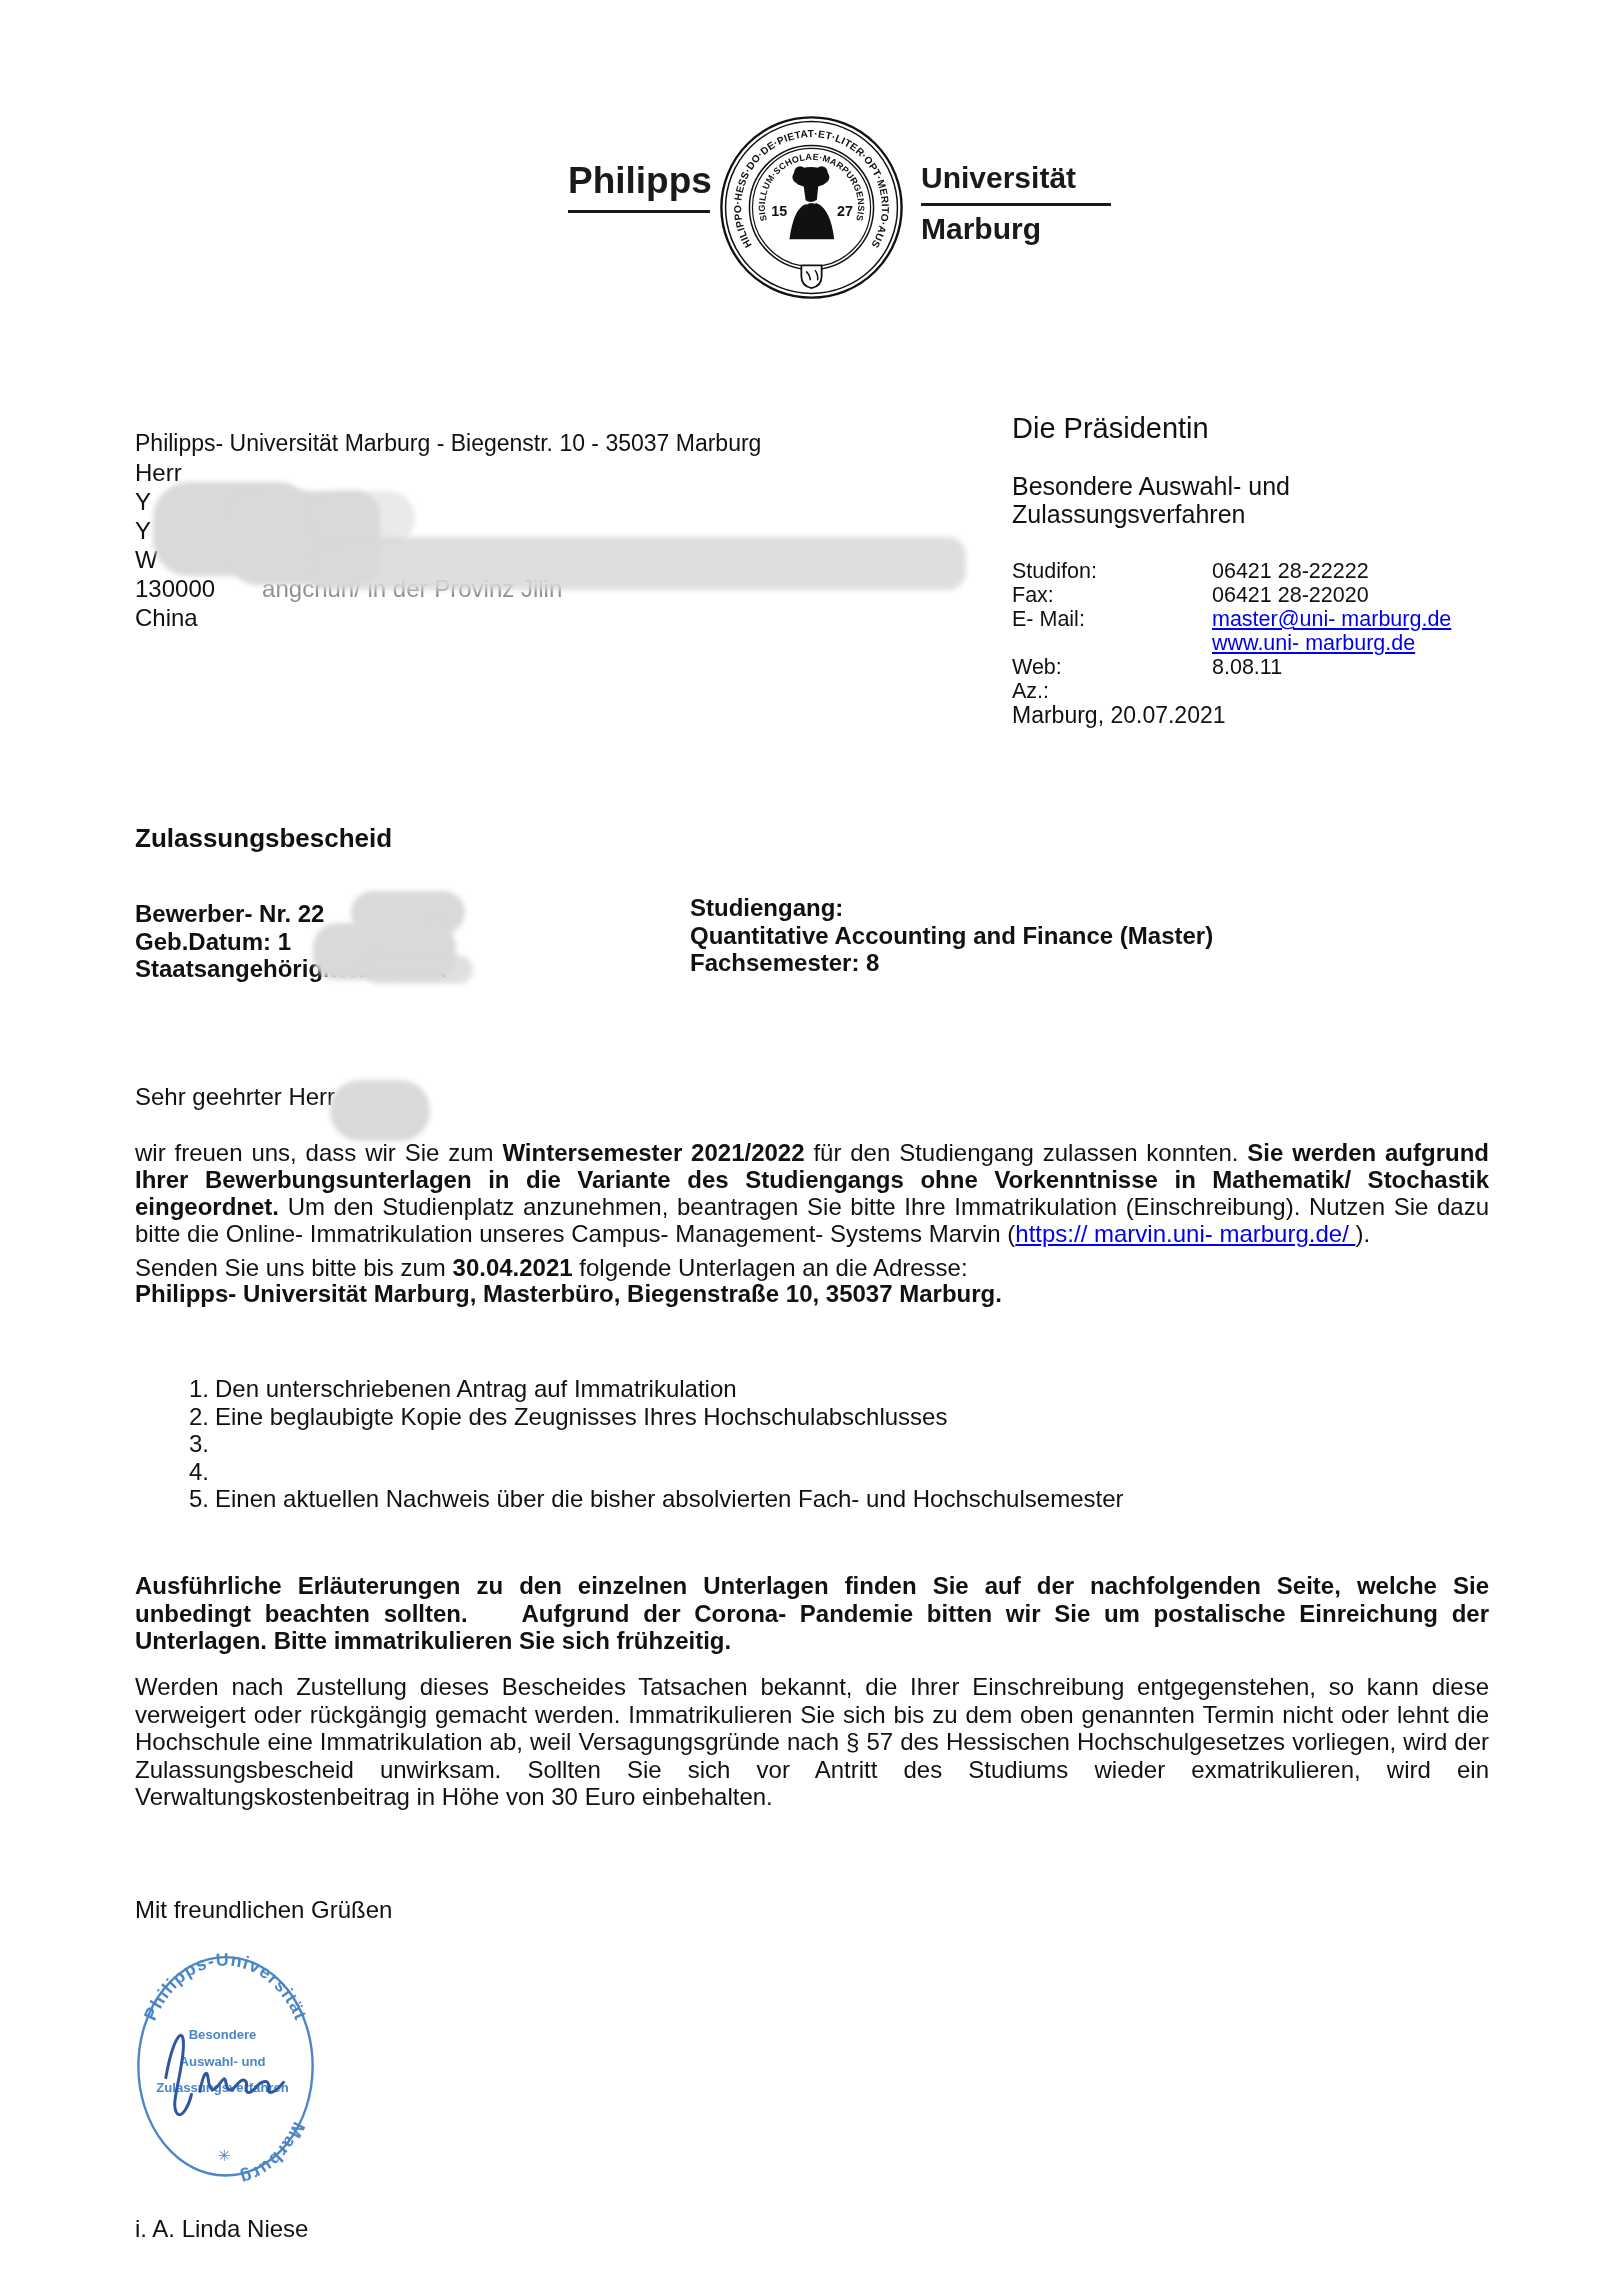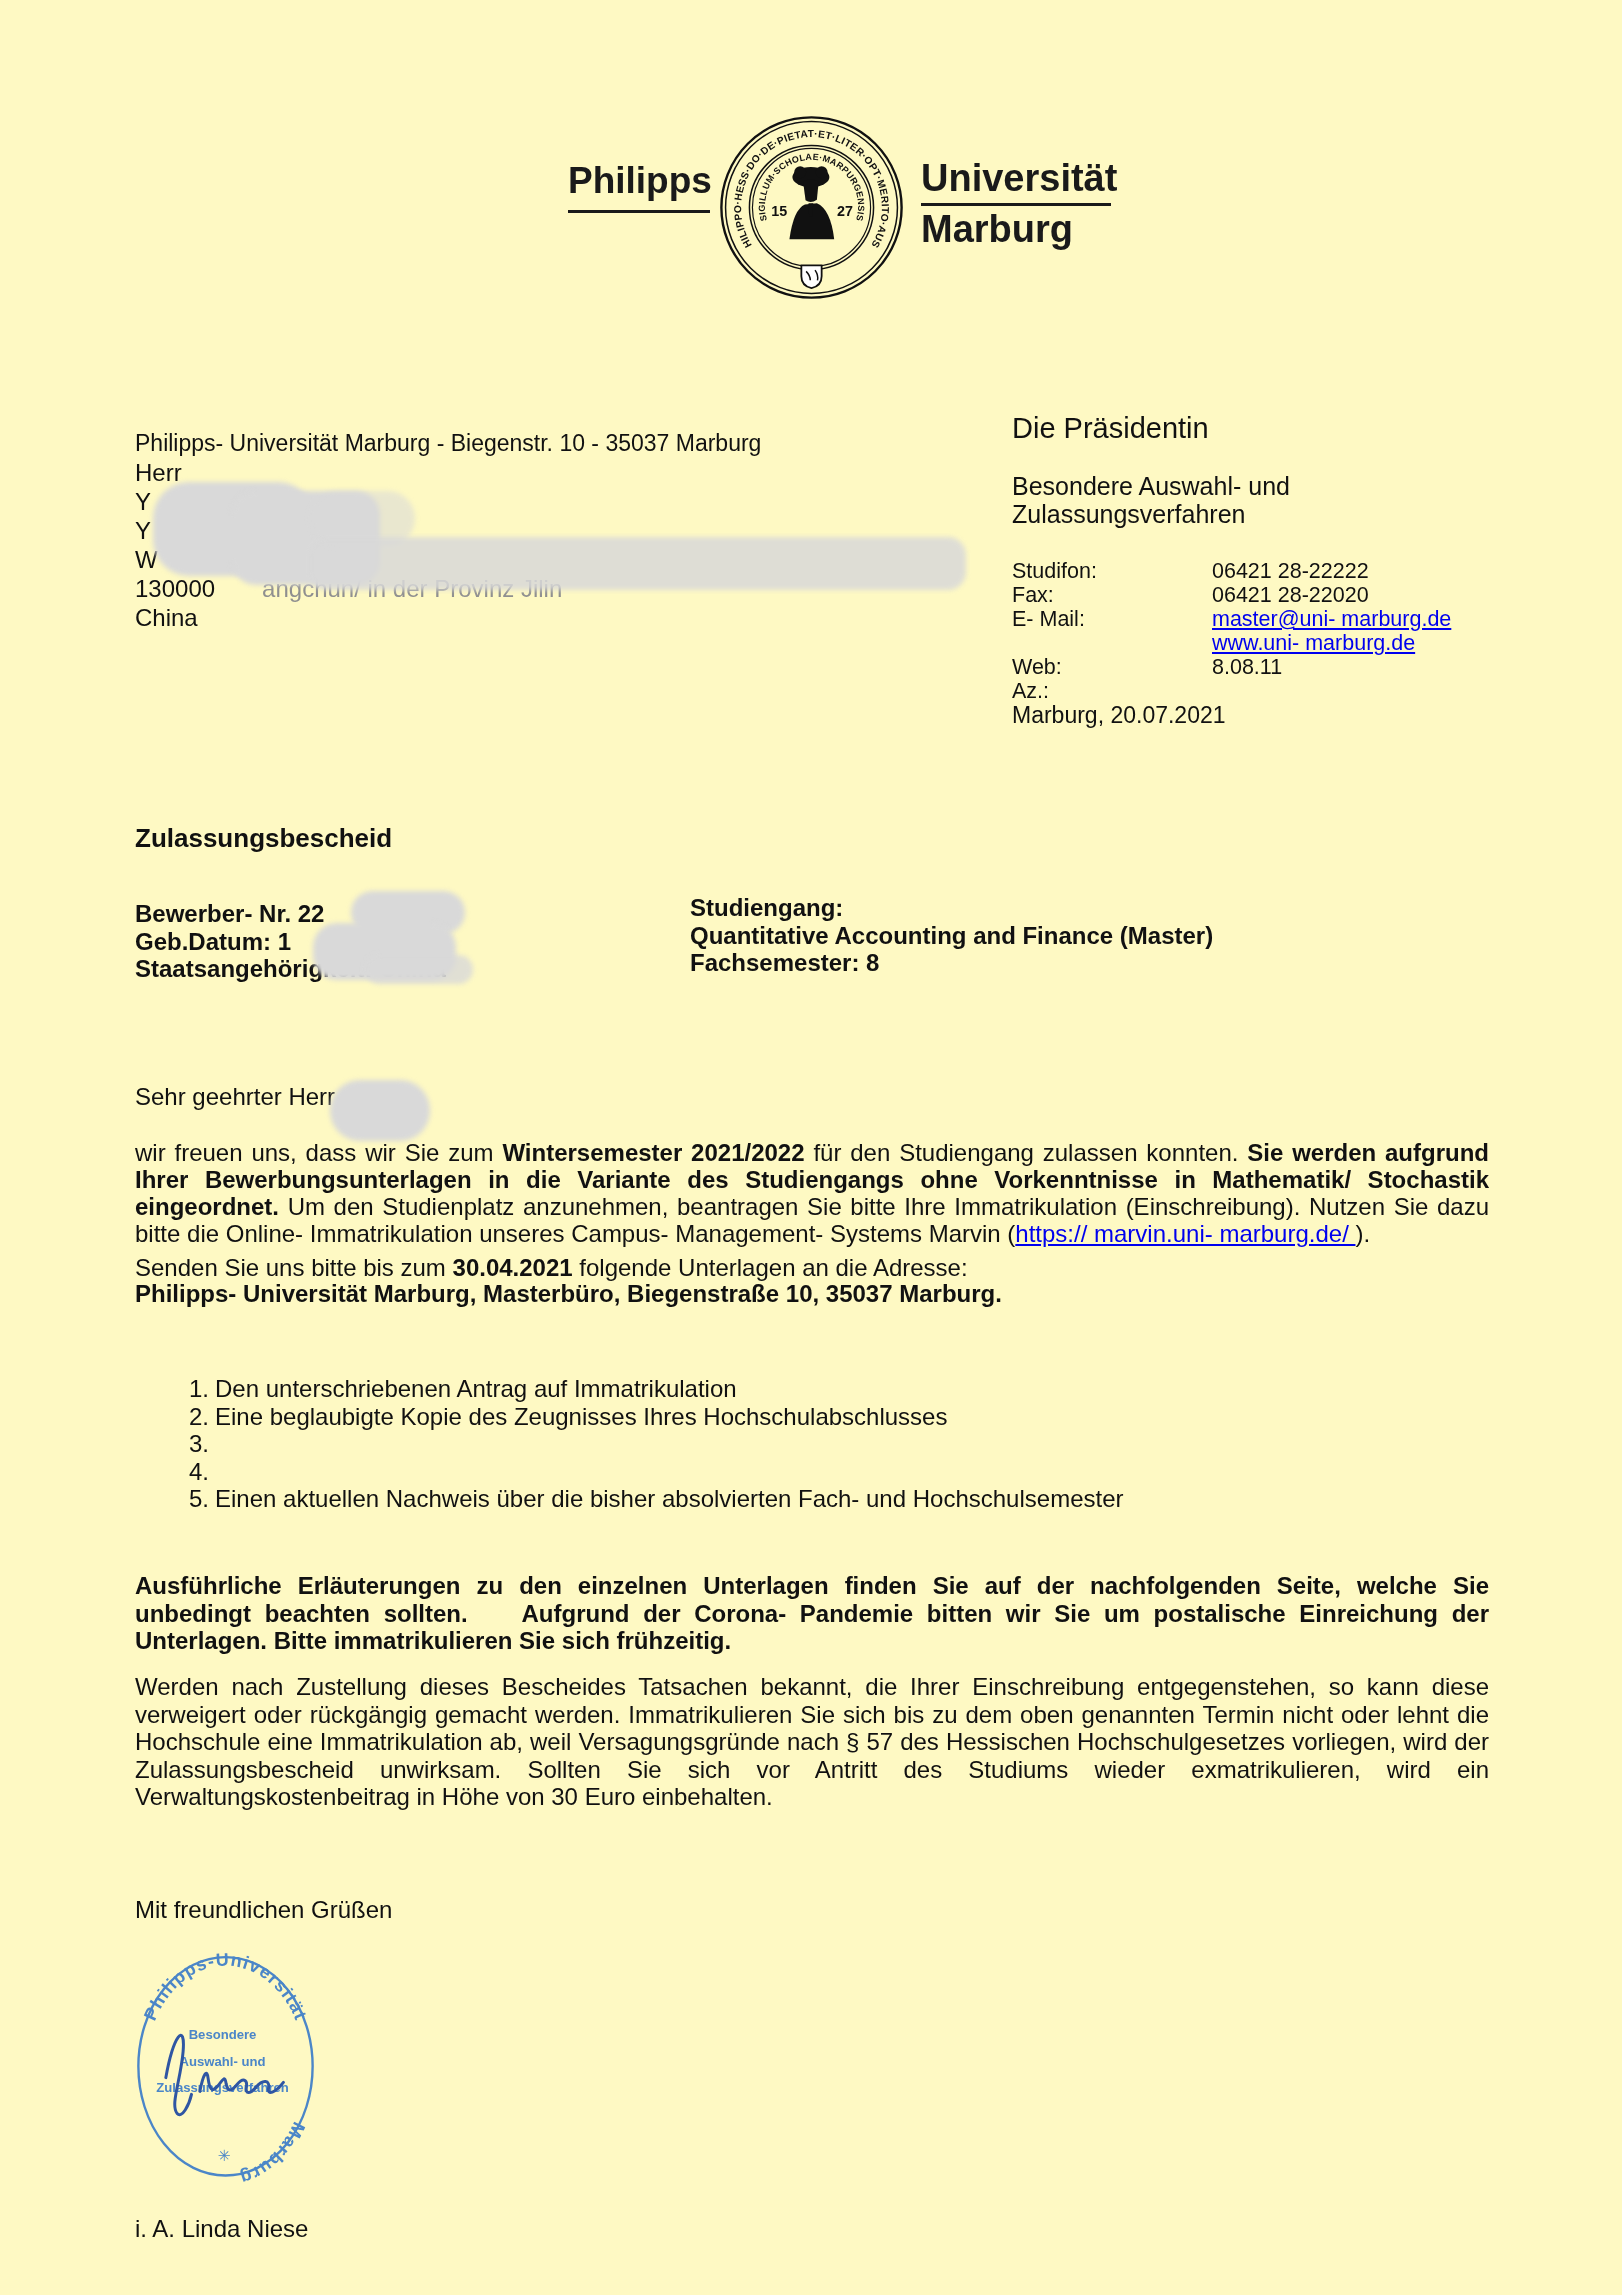--- a/index.html
+++ b/index.html
@@ -1,31 +1,31 @@
 <!DOCTYPE html>
 <html style="font-size:9.6px"><head>
 <meta charset="utf-8">
 <style>
   html,body{margin:0;padding:0;background:#888;}
   .page{
-    position:relative;width:1623px;height:2295px;background:#fef9c3;
+    position:relative;width:1623px;height:2295px;background:#ffffff;
     font-family:"Liberation Sans", sans-serif;color:#111;overflow:hidden;
   }
   .abs{position:absolute;}
   .body-text{font-size:24px;line-height:27px;color:#111;}
   .just{text-align:justify;text-align-last:left;}
   .b{font-weight:bold;}
   .lnk{color:#0000ee;text-decoration:underline;cursor:pointer;}
   .redact{position:absolute;background:#d9d9d9;filter:blur(2.4px);}
   .faint{color:#8f8f8f;}
   
   .brand{font-weight:bold;color:#1a1a1a;}
   .brand-left{left:568px;top:160px;width:143px;font-size:37px;letter-spacing:0px;}
   .brand-left .rule{margin-top:8.4px;border-top:3.6px solid #1a1a1a;width:142px;}
-  .brand-right{left:921px;top:157px;width:197px;font-size:38px;line-height:42px;}
+  .brand-right{left:921px;top:157px;width:197px;font-size:30px;line-height:42px;}
   .brand-right .rule{margin:3.6px 0 2.4px 0;border-top:3px solid #1a1a1a;width:190px;}
   
   .office{left:1012px;}
   .ctr-row{display:flex;font-size:21.5px;line-height:24px;}
   .ctr-row .lab{width:200px;flex:0 0 200px;}
   
   .meta{font-weight:bold;font-size:24px;line-height:27.5px;}
   
   .chk-row{display:flex;font-size:24px;line-height:27.5px;}
   .chk-row .num{width:26px;flex:0 0 26px;}

